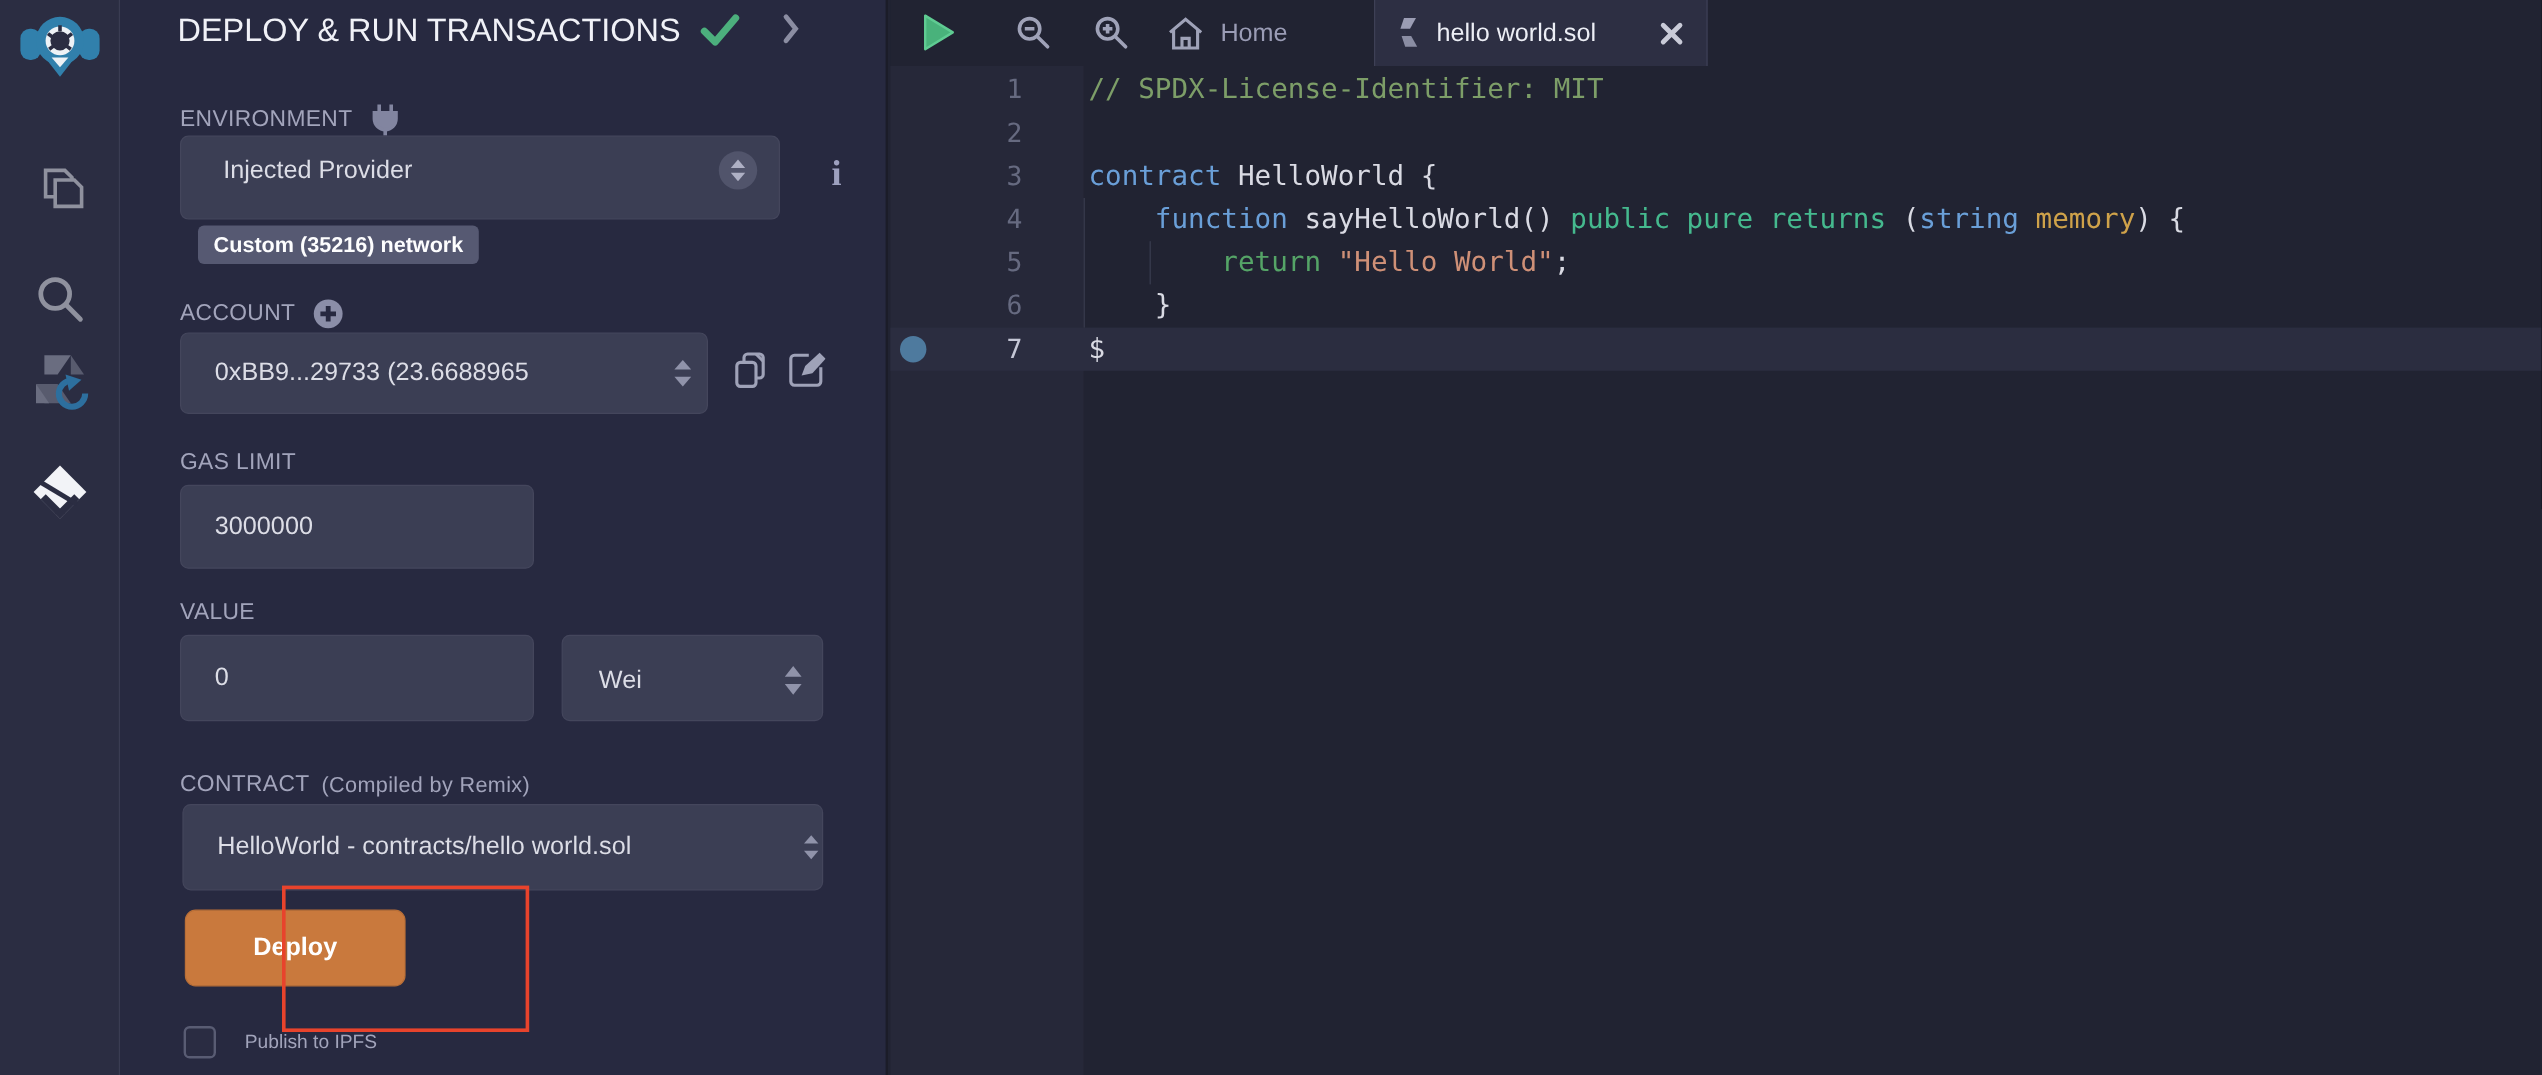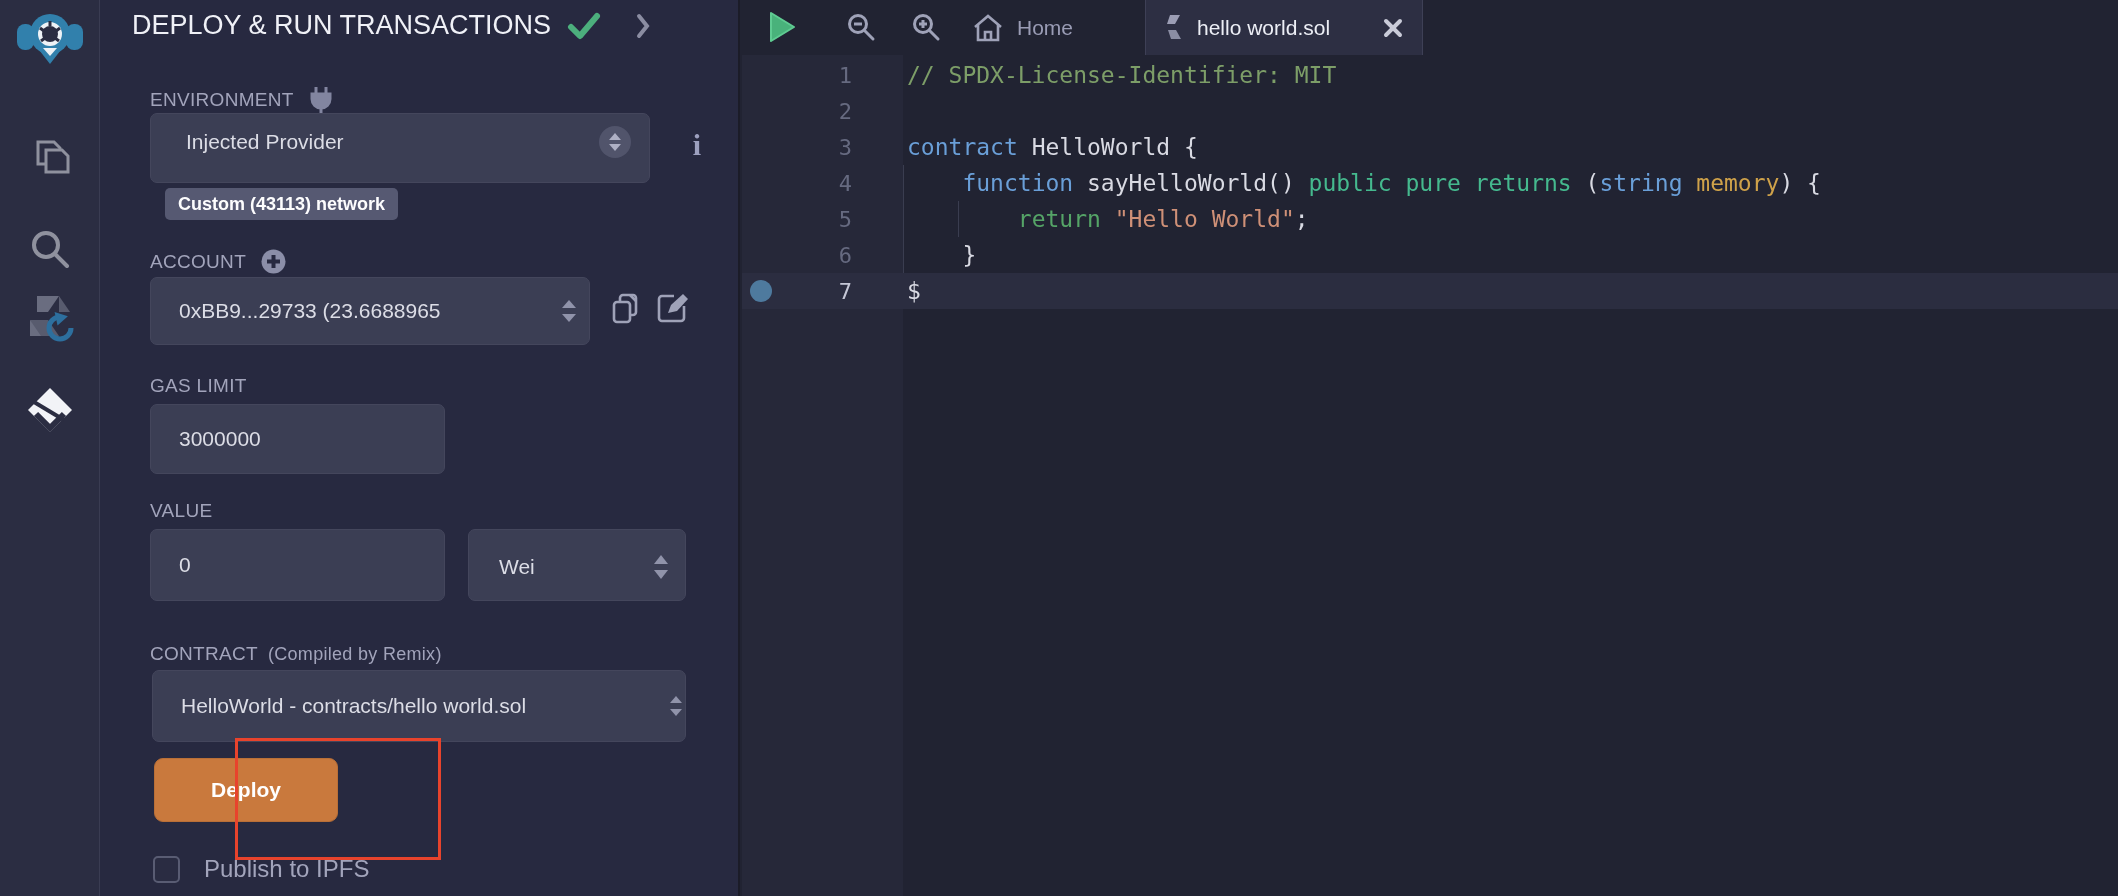--- a/index.html
+++ b/index.html
@@ -13,21 +13,21 @@
   #iconbar {
     position:absolute; left:0; top:0; width:100px; height:896px;
     background:#2b2d42; border-right:1px solid #3a3c52;
   }
   .side-icon { position:absolute; left:0; width:100px; display:flex; justify-content:center; }
   
   #panel {
     position:absolute; left:100px; top:0; width:640px; height:896px;
     background:#272940; border-right:2px solid #1b1c28;
   }
-  #panel-header { position:absolute; left:32px; top:10px; display:flex; align-items:center; gap:16px; }
+  #panel-header { position:absolute; left:48px; top:10px; display:flex; align-items:flex-start; gap:16px; }
   #panel-title { font-size:27px; font-weight:500; color:#f0f1f7; white-space:nowrap; }
   .plabel { font-size:19px; color:#a2a4bb; letter-spacing:.3px; display:flex; align-items:center; gap:14px; }
   .pl-abs { position:absolute; left:50px; }
   .fieldbox {
     position:absolute; background:#3b3e54; border:1px solid #44465c; border-radius:7px;
     display:flex; align-items:center; font-size:21px; color:#dcdde6;
   }
   .fieldbox .val { white-space:nowrap; overflow:hidden; }
   #net-badge {
     position:absolute; left:65px; top:188px; height:32px; padding:0 13px;
@@ -48,21 +48,21 @@
     background:#c9793d; border:1px solid #b96f37; border-radius:9px;
     color:#ffffff; font-size:21px; font-weight:700;
     display:flex; align-items:center; justify-content:center; cursor:pointer;
   }
   #annotation-rect {
     position:absolute; left:135px; top:738px; width:206px; height:122px;
     border:3px solid #e8432c; pointer-events:none; z-index:50;
   }
   #publish-row { position:absolute; left:53px; top:855px; display:flex; align-items:center; gap:24px; }
   #publish-checkbox { width:27px; height:27px; border:2px solid #595c73; border-radius:5px; background:#2a2c42; }
-  #publish-label { font-size:24px; color:#a2a4bb; }
+  #publish-label { font-size:16px; color:#a2a4bb; }
   
   #editor { position:absolute; left:742px; top:0; width:1376px; height:896px; background:#212332; }
   #tabbar { position:absolute; left:0; top:0; width:100%; height:55px; background:#212332; }
   .tab-tool { position:absolute; top:12px; }
   #home-tab { position:absolute; left:222px; top:0; height:55px; display:flex; align-items:center; gap:13px; padding:0 8px; color:#9a9cb5; font-size:21px; }
   #file-tab {
     position:absolute; left:403px; top:0; width:278px; height:55px;
     background:#2d2f43; border-left:1px solid #3e4056; border-right:1px solid #3e4056;
     display:flex; align-items:center; gap:13px; padding:0 18px; color:#eceef5; font-size:21px;
   }
@@ -163,21 +163,21 @@
     <div class="fieldbox" style="left:50px; top:113px; width:500px; height:70px; padding:0 18px 12px 35px;">
       <span class="val" style="flex:1;">Injected Provider</span>
       <span id="env-circle">
         <svg width="14" height="20" viewBox="0 0 14 20">
             <polygon points="7,1 13,8 1,8" fill="#aeb0c4"></polygon>
             <polygon points="7,19 13,12 1,12" fill="#aeb0c4"></polygon>
           </svg>
       </span>
     </div>
     <div id="info-icon">i</div>
-    <div id="net-badge">Custom (43113) network</div>
+    <div id="net-badge">Custom (35216) network</div>
 
     <div class="plabel pl-abs" style="top:248px;">
       <span>ACCOUNT</span>
       <span>
         <svg width="27" height="27" viewBox="0 0 27 27">
             <circle cx="13.5" cy="13.5" r="12" fill="#8b8ea8"></circle>
             <line x1="13.5" y1="7" x2="13.5" y2="20" stroke="#272940" stroke-width="4"></line>
             <line x1="7" y1="13.5" x2="20" y2="13.5" stroke="#272940" stroke-width="4"></line>
           </svg>
       </span>

